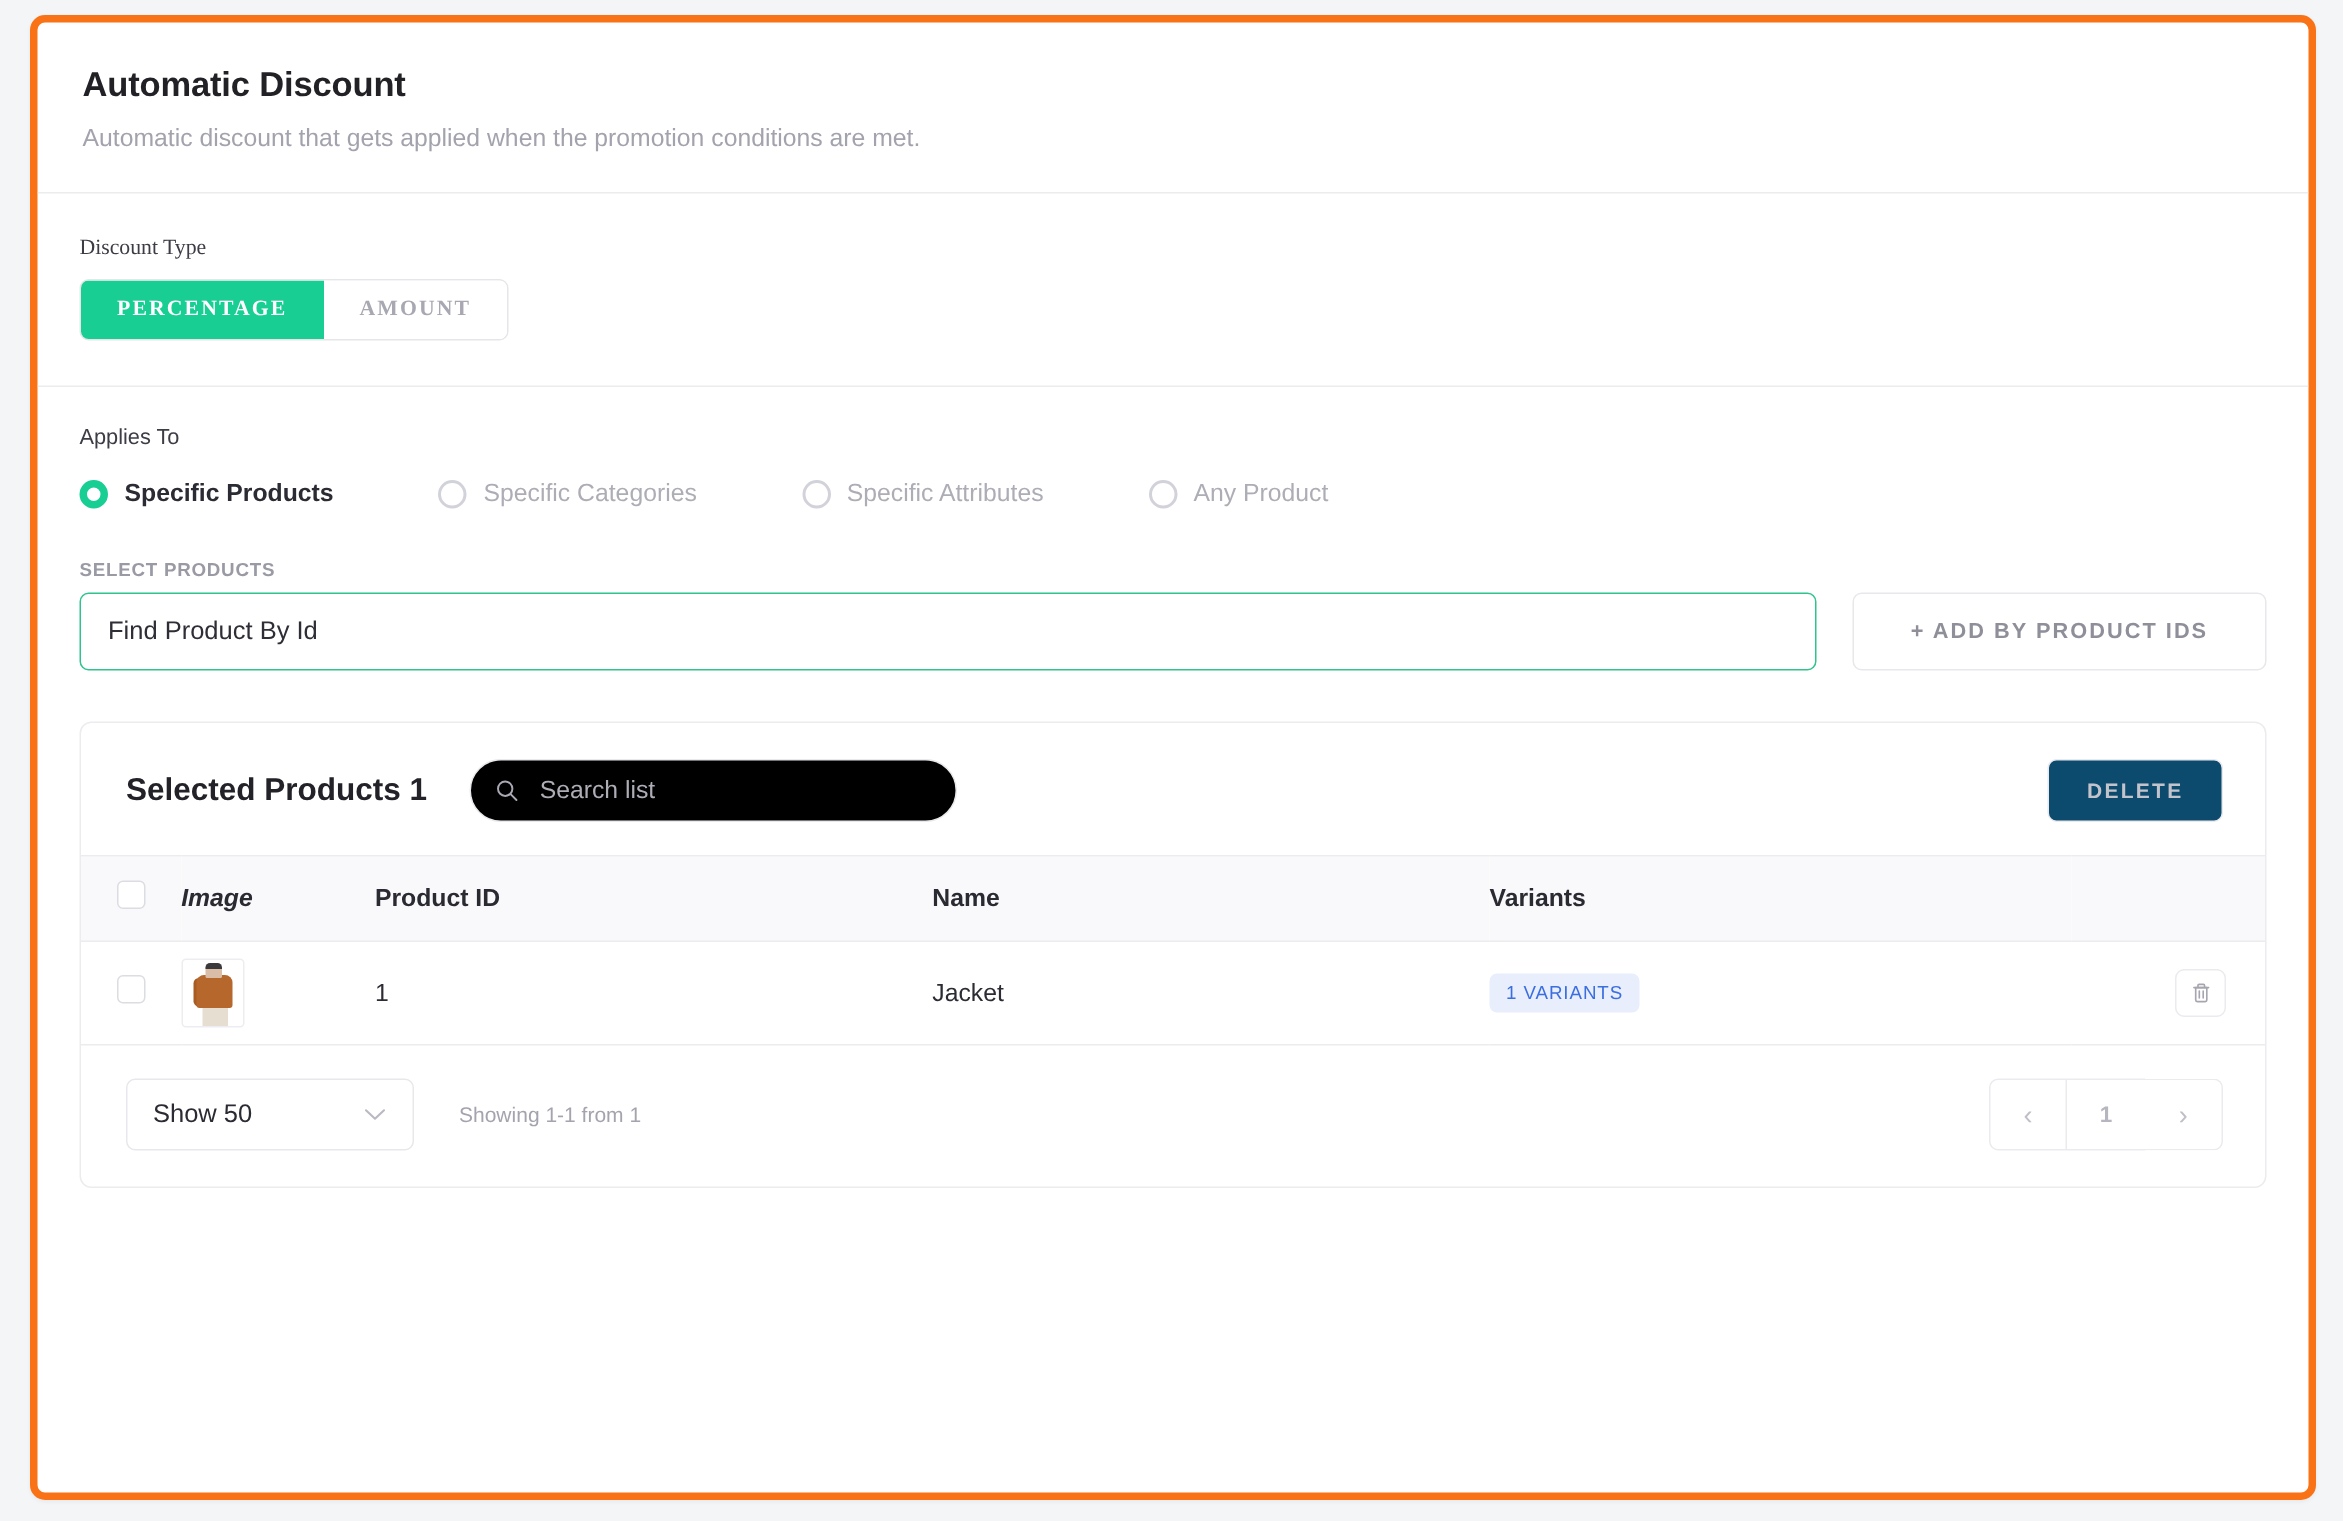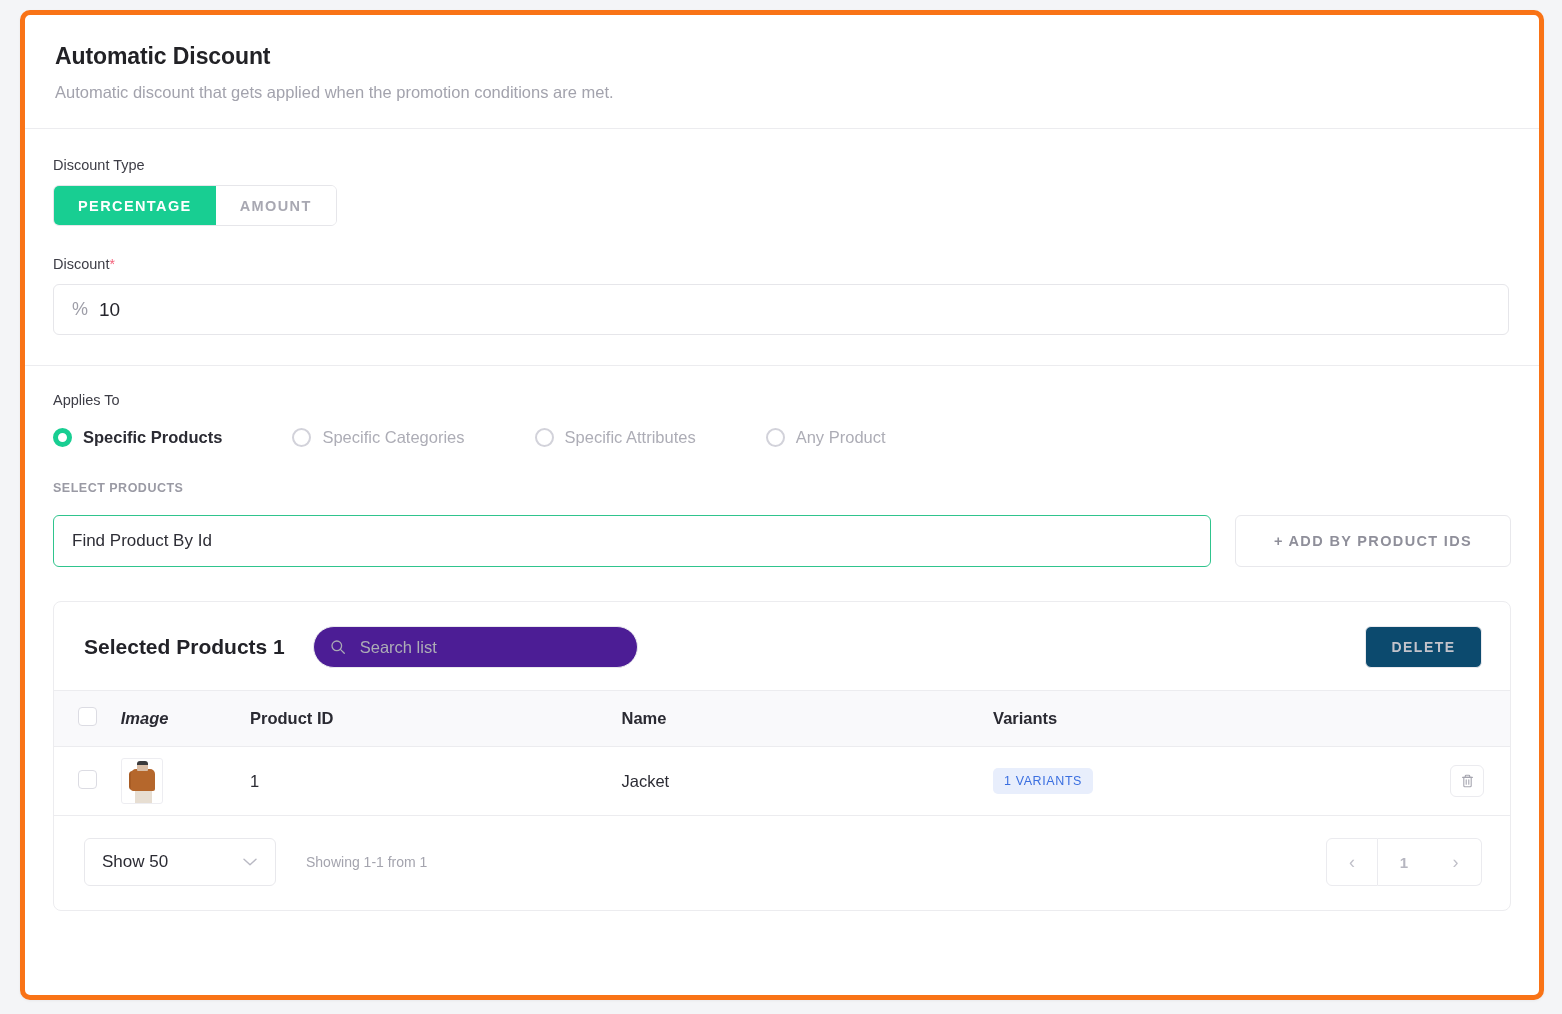--- a/index.html
+++ b/index.html
@@ -45,20 +45,21 @@
     margin-top: 13px;
     font-size: 16.5px;
     color: #a3a3ad;
     font-weight: normal;
   }
 
   
   .section-discount {
     padding: 28px 30px 30px 28px;
     border-bottom: 1px solid #ececef;
+    font-family: Liberation Serif, serif;
   }
 
   .field-label {
     font-size: 14.5px;
     color: #3d3d46;
     margin-bottom: 12px;
     display: block;
   }
   .req-star { color: #f4607a; font-size: 14px; }
 
@@ -156,21 +157,21 @@
     font-size: 12.5px;
     font-weight: bold;
     letter-spacing: 0.5px;
     color: #9a9aa4;
   }
 
   .find-row {
     display: flex;
     align-items: center;
     gap: 24px;
-    margin-top: 20px;
+    margin-top: 8px;
   }
   .find-input {
     flex: 1;
     height: 52px;
     border: 1.5px solid #2fc48d;
     border-radius: 6px;
     background: #fff;
     display: flex;
     align-items: center;
     padding: 0 18px;
@@ -217,21 +218,21 @@
   }
   .search-pill {
     margin-left: 28px;
     display: flex;
     align-items: center;
     width: 325px;
     height: 42px;
     border: 1px solid #e9e9ed;
     border-radius: 21px;
     padding: 0 16px;
-    background: #4c1d95;
+    background: #000000;
   }
   .search-icon { flex: none; margin-right: 14px; display: flex; }
   .search-ph { color: #adadb6; font-size: 16.5px; }
 
   .btn-delete {
     margin-left: auto;
     min-width: 117px;
     height: 42px;
     border: 1px solid #eaeaee;
     border-radius: 6px;
@@ -395,27 +396,20 @@
     </div>
 
     <div class="section-discount">
       <span class="field-label">Discount Type</span>
 
       <div class="segmented">
         <button class="seg active">PERCENTAGE</button>
         <button class="seg">AMOUNT</button>
       </div>
 
-      <div class="discount-block">
-        <span class="field-label"><span>Discount</span><span class="req-star">*</span></span>
-        <div class="input-row">
-          <span class="input-prefix">%</span>
-          <span class="input-value">10</span>
-        </div>
-      </div>
     </div>
 
     <div class="section-applies">
       <span class="field-label">Applies To</span>
 
       <div class="radio-row">
         <div class="radio-item selected">
           <span class="radio-mark"></span>
           <span class="radio-label">Specific Products</span>
         </div>

